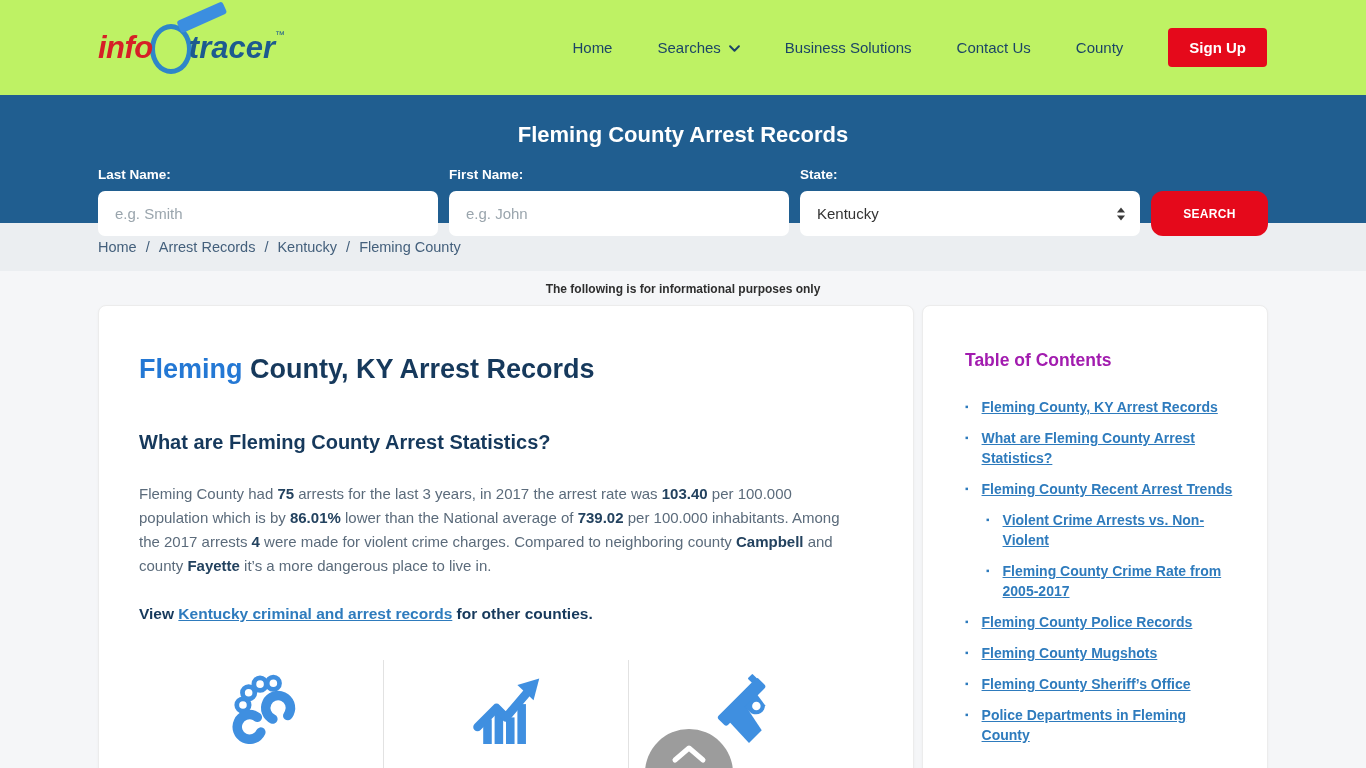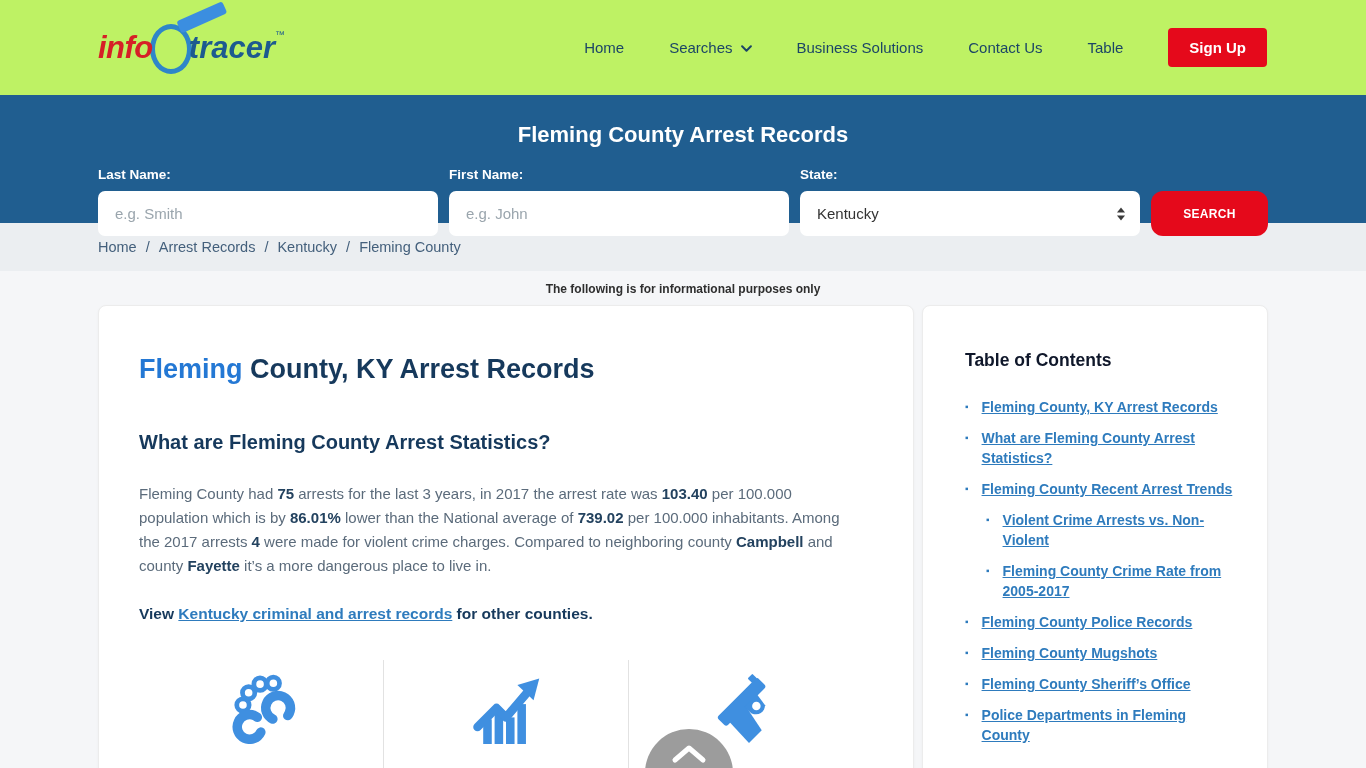--- a/index.html
+++ b/index.html
@@ -80,21 +80,21 @@
   .view-line a { color:#2e7bbd; font-weight:bold; text-decoration:underline; }
   .icons-row { display:flex; align-items:flex-start; margin-top:34px; height:110px; }
   .icon-cell { flex:1; display:flex; justify-content:center; padding-top:8px; }
   .icon-cell svg { width:76px; height:76px; }
   .vdiv { width:1px; background:#e2e2e2; height:110px; }
 
   .toc-card {
     width:346px; min-height:450px; background:#fff; border:1px solid #ececec; border-radius:8px;
     box-shadow:0 1px 3px rgba(0,0,0,0.04); padding:44px 30px 30px 42px;
   }
-  .toc-title { margin:0 0 26px; font-size:17.5px; font-weight:bold; color:#0f172a; }
+  .toc-title { margin:0 0 26px; font-size:17.5px; font-weight:bold; color:#a21caf; }
   .toc-list { list-style:none; margin:0; padding:0; }
   .toc-list li { display:flex; gap:13px; margin-bottom:11px; font-size:14px; line-height:20px; }
   .toc-list li.level-2 { padding-left:21px; }
   .toc-list .bullet { color:#2e7bbd; font-size:10px; line-height:20px; }
   .toc-list a { color:#2e7bbd; font-weight:bold; text-decoration:underline; }
 
   
   .scroll-top {
     position:absolute; left:645px; top:729px; width:88px; height:88px; border-radius:50%;
     background:#9c9c9c; border:none; cursor:pointer; z-index:10;
@@ -116,21 +116,21 @@
     <span class="logo-tm">™</span>
   </a>
   <div class="nav-right">
     <nav class="nav-links" id="nav" style="display:flex;align-items:center;gap:45px;">
         <a class="nav-link">Home</a>
         <a class="nav-link">Searches<svg viewBox="0 0 10 6">
             <path d="M1 1 L5 5 L9 1" fill="none" stroke="currentColor" stroke-width="1.8" stroke-linecap="round" stroke-linejoin="round"></path>
           </svg></a>
         <a class="nav-link">Business Solutions</a>
         <a class="nav-link">Contact Us</a>
-        <a class="nav-link">Table</a>
+        <a class="nav-link">County</a>
       </nav>
     <button class="signup-btn">Sign Up</button>
   </div>
 </header>
 
 <section class="banner">
   <h1 class="banner-title">Fleming County Arrest Records</h1>
   <form class="search-form">
     <div class="field">
       <label>Last Name:</label>

